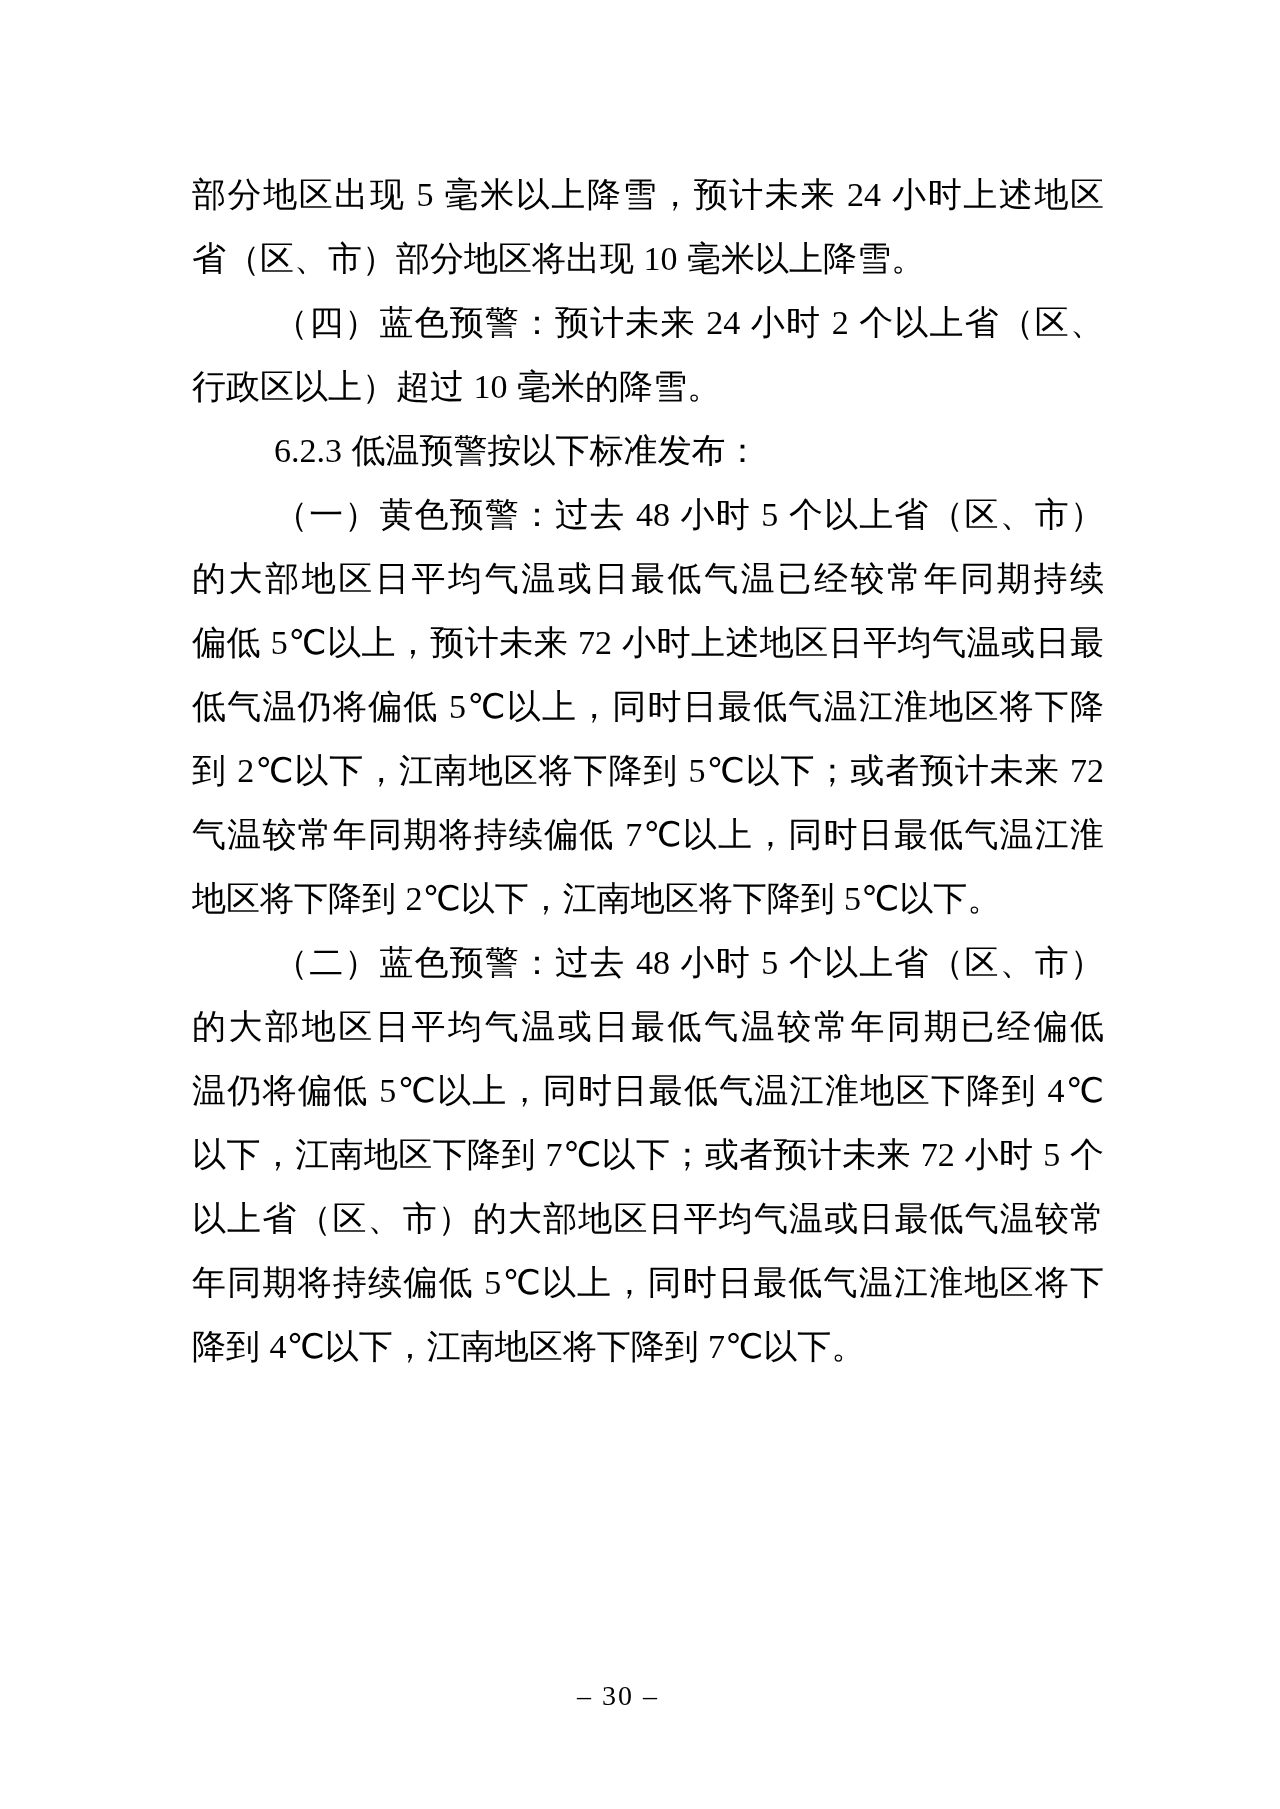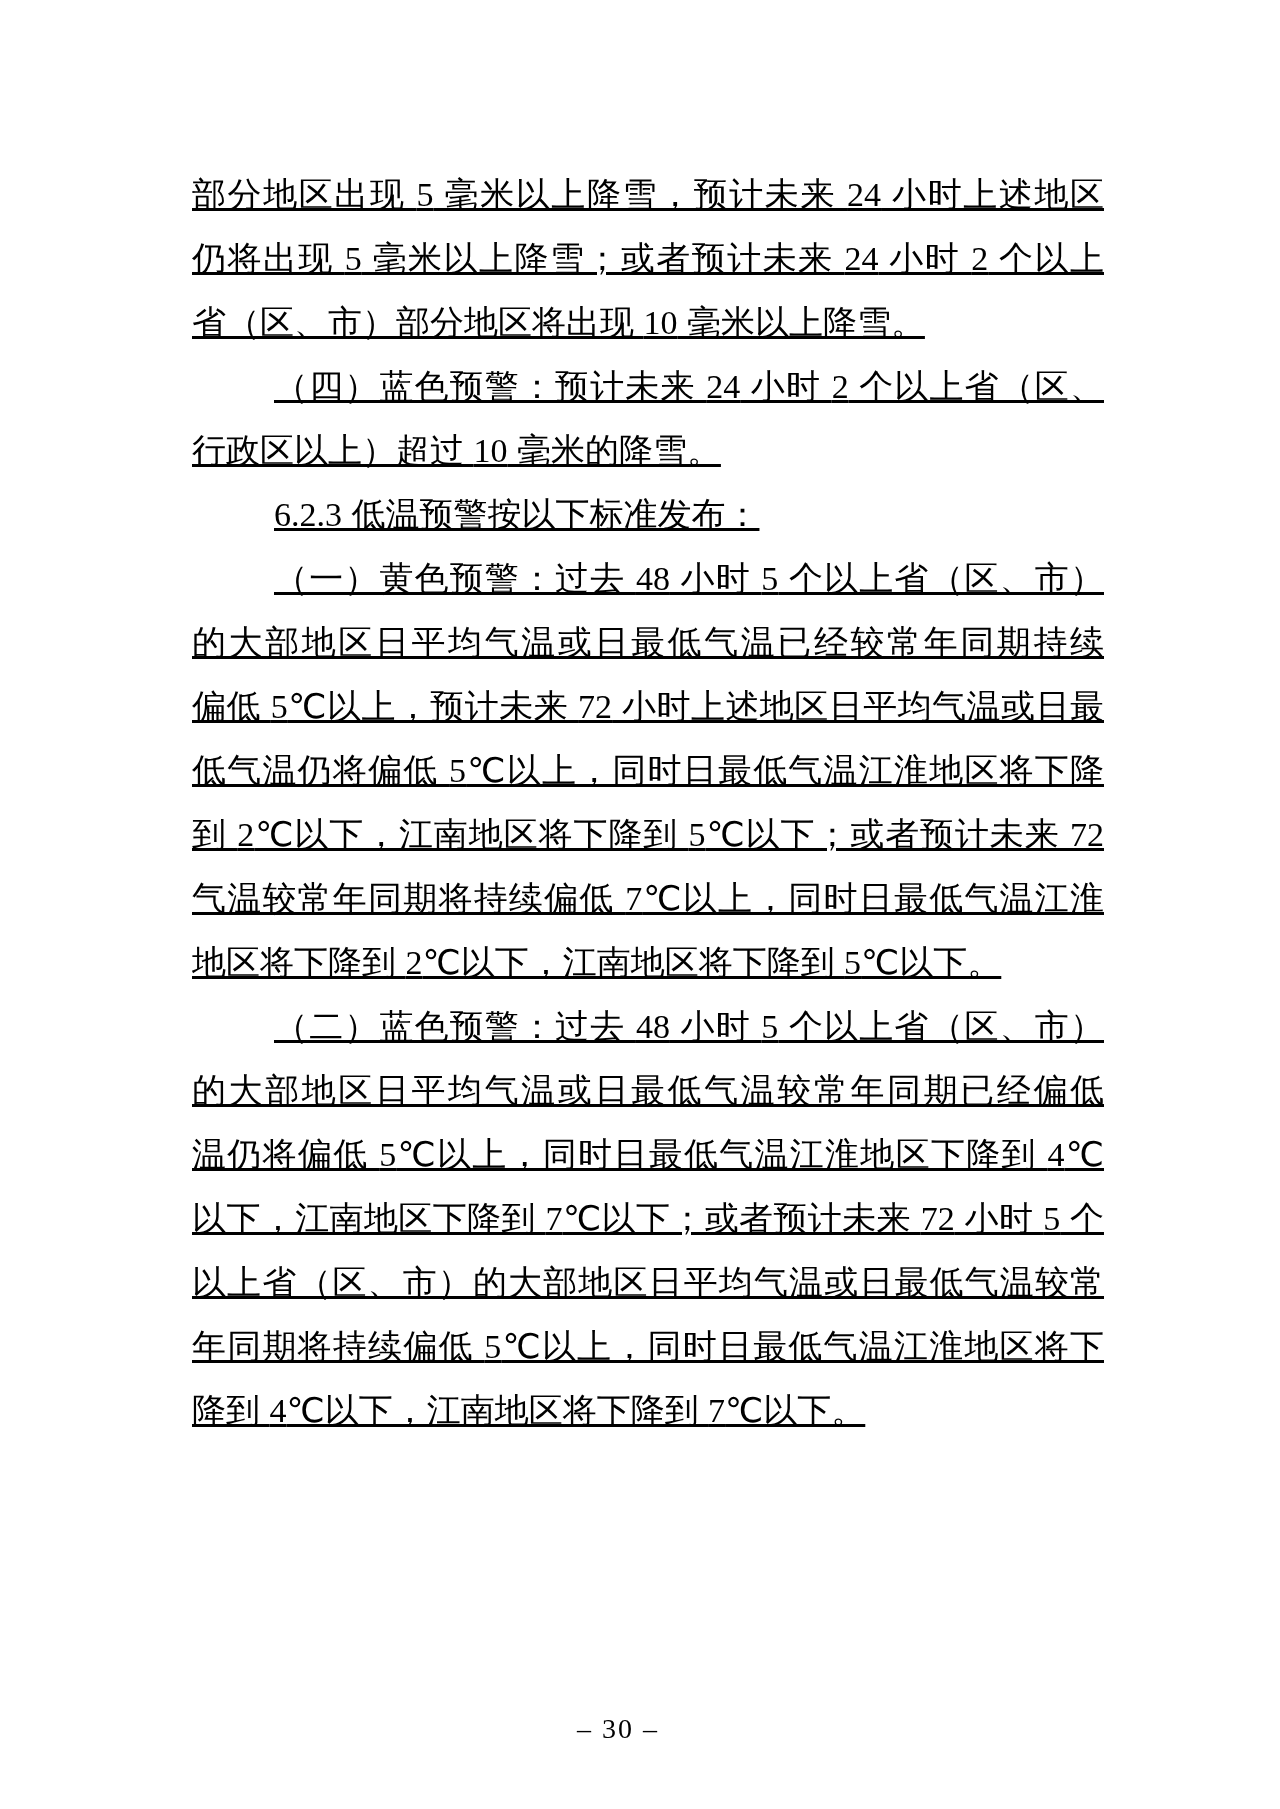--- a/index.html
+++ b/index.html
@@ -18,21 +18,20 @@
     position: absolute;
     inset: 0;
     background: #ffffff;
   }
   .content {
     position: absolute;
     top: 162px;
     left: 192px;
     width: 912px;
     color: #000000;
-    text-decoration: underline;
   }
   .line {
     display: block;
     width: 912px;
     height: 64px;
     line-height: 64px;
     font-size: 34px;
     color: #000000;
     text-align: justify;
     text-align-last: justify;
@@ -55,30 +54,28 @@
     position: absolute;
     top: 1676px;
     left: 0;
     width: 1236px;
     text-align: center;
     font-family: "Liberation Serif", "DejaVu Serif", serif;
     font-size: 28px;
     line-height: 40px;
     color: #000000;
     letter-spacing: 2px;
-    margin-top: 33px;
   }
 </style>
 </head>
 <body>
 
 <div class="page">
   <div class="content">
       <div class="line">部分地区出现 <span class="num">5</span> 毫米以上降雪，预计未来 <span class="num">24</span> 小时上述地区</div>
-      <div class="line">仍将出现 <span class="num">5</span> 毫米以上降雪；或者预计未来 <span class="num">24</span> 小时 <span class="num">2</span> 个以上</div>
       <div class="line para-end">省（区、市）部分地区将出现 <span class="num">10</span> 毫米以上降雪。</div>
       <div class="line indent">（四）蓝色预警：预计未来 <span class="num">24</span> 小时 <span class="num">2</span> 个以上省（区、</div>
       <div class="line para-end">行政区以上）超过 <span class="num">10</span> 毫米的降雪。</div>
       <div class="line indent para-end"><span class="num">6.2.3</span> 低温预警按以下标准发布：</div>
       <div class="line indent">（一）黄色预警：过去 <span class="num">48</span> 小时 <span class="num">5</span> 个以上省（区、市）</div>
       <div class="line">的大部地区日平均气温或日最低气温已经较常年同期持续</div>
       <div class="line">偏低 <span class="num">5</span>℃以上，预计未来 <span class="num">72</span> 小时上述地区日平均气温或日最</div>
       <div class="line">低气温仍将偏低 <span class="num">5</span>℃以上，同时日最低气温江淮地区将下降</div>
       <div class="line">到 <span class="num">2</span>℃以下，江南地区将下降到 <span class="num">5</span>℃以下；或者预计未来 <span class="num">72</span></div>
       <div class="line">气温较常年同期将持续偏低 <span class="num">7</span>℃以上，同时日最低气温江淮</div>

